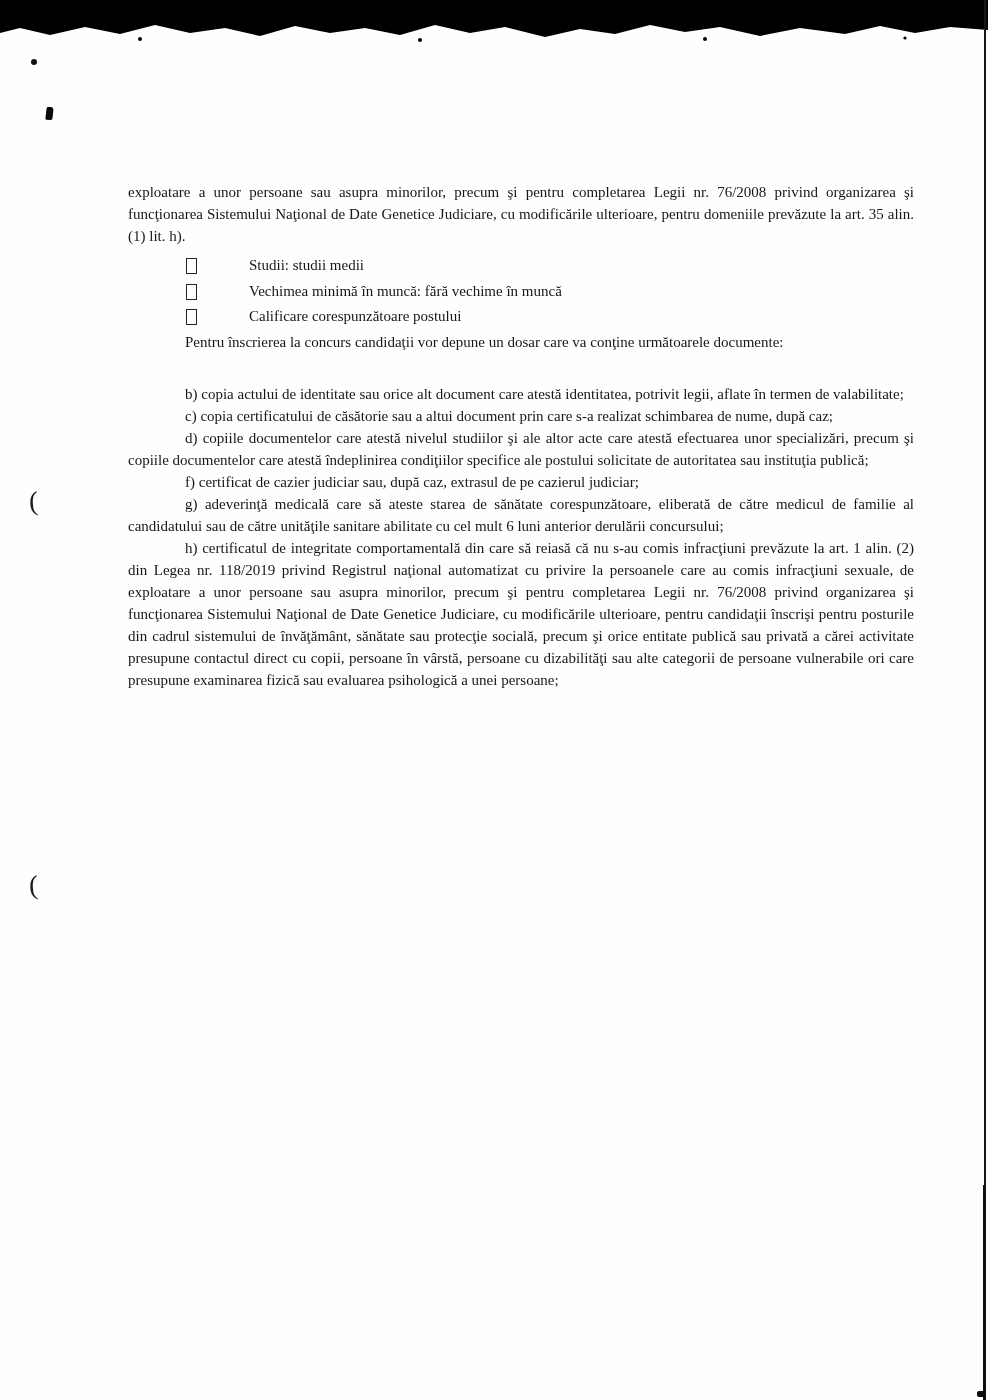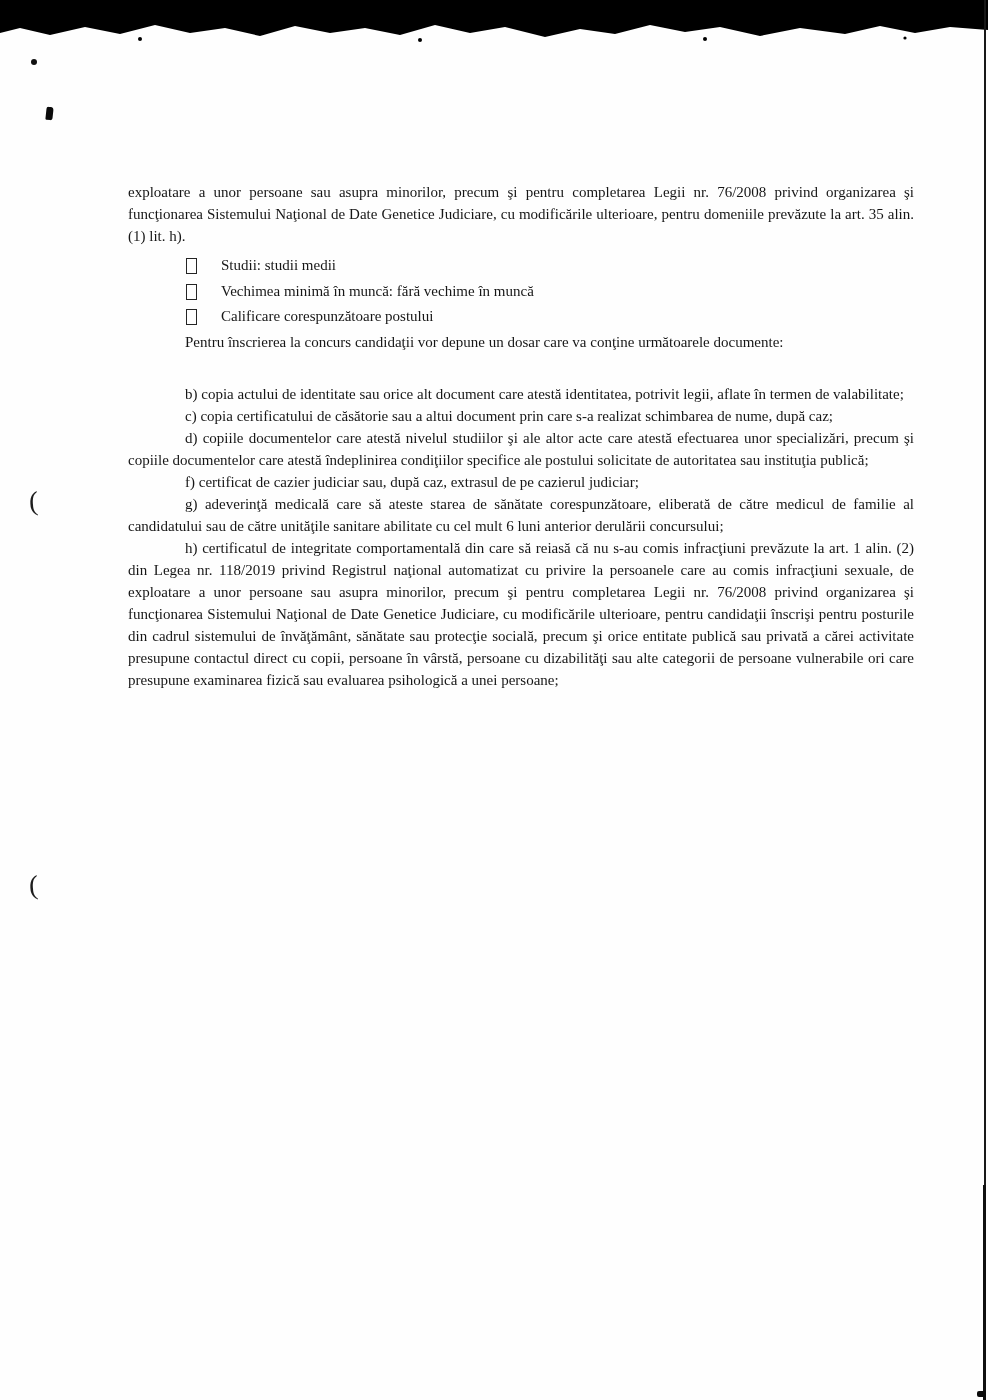--- a/index.html
+++ b/index.html
@@ -58,21 +58,21 @@
   .bold { font-weight:bold; }
   .bold-par { font-weight:normal; margin-top:16px; }
   .bullets { margin-top:7px; }
   .bullet-row { display:flex; align-items:flex-start; height:25.5px; }
   .tofu {
     flex:0 0 auto; width:9px; height:14px;
     border:1.2px solid #242424;
     margin-left:58px; margin-top:4px;
     background:transparent;
   }
-  .bullet-text { margin-left:24px; white-space:nowrap; }
+  .bullet-text { margin-left:52px; white-space:nowrap; }
   .docs { margin-top:30px; }
 </style>
 </head>
 <body>
 
 <div class="page">
 
   <svg class="topbar" viewBox="0 0 988 46" preserveAspectRatio="none">
     <path fill="#000000" d="M0,0 H988 V30 L950,27 L915,33 L880,26 L845,34 L800,28 L760,36 L720,27 L685,32 L650,25 L615,34 L580,29 L545,37 L505,27 L470,33 L435,25 L400,35 L365,28 L330,33 L295,26 L260,36 L225,28 L190,33 L155,25 L120,34 L85,27 L50,35 L20,28 L0,33 Z"></path>
     <circle cx="140" cy="39" r="2" fill="#000"></circle>

